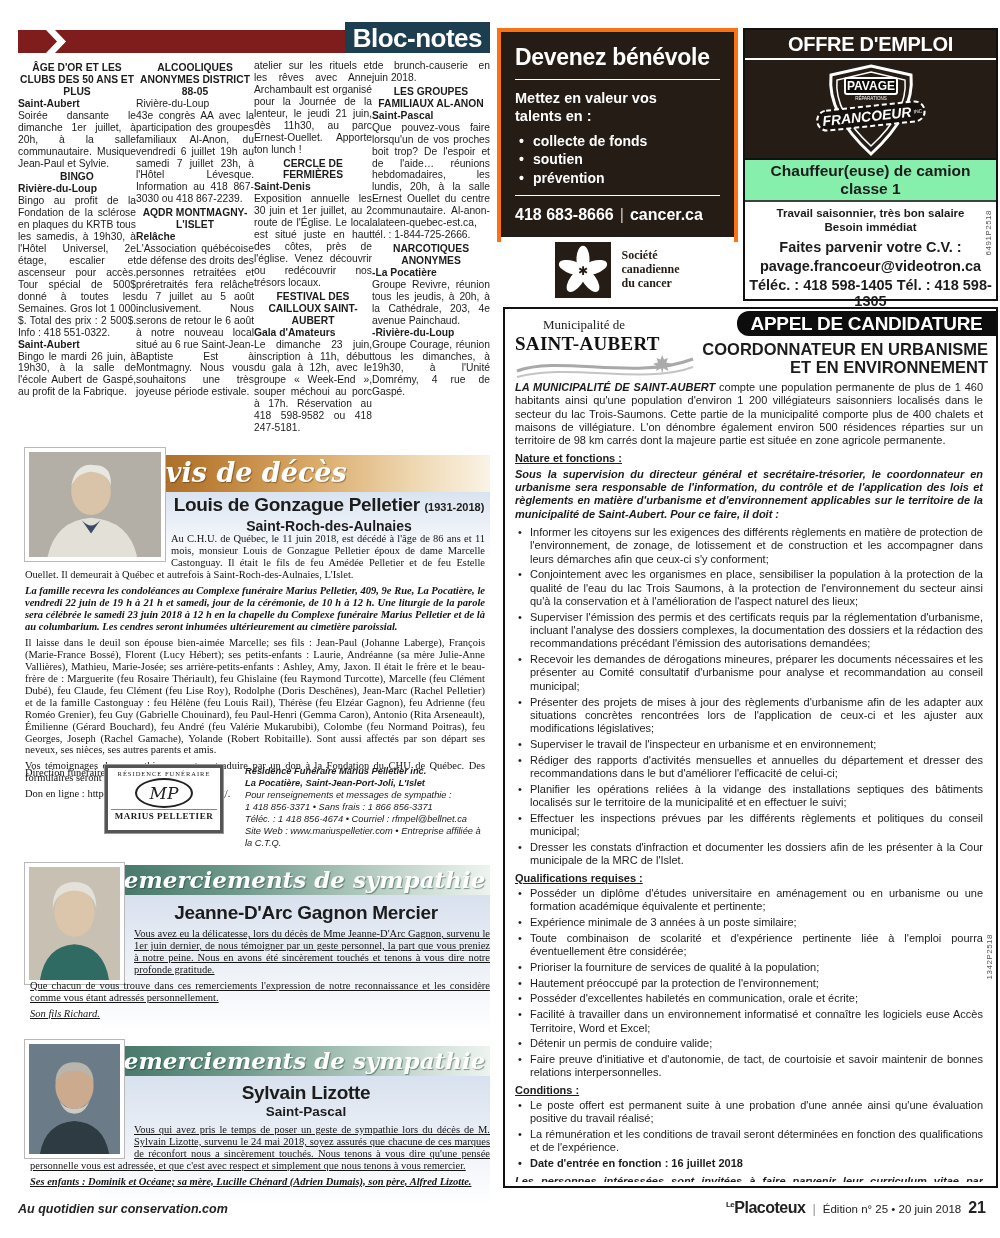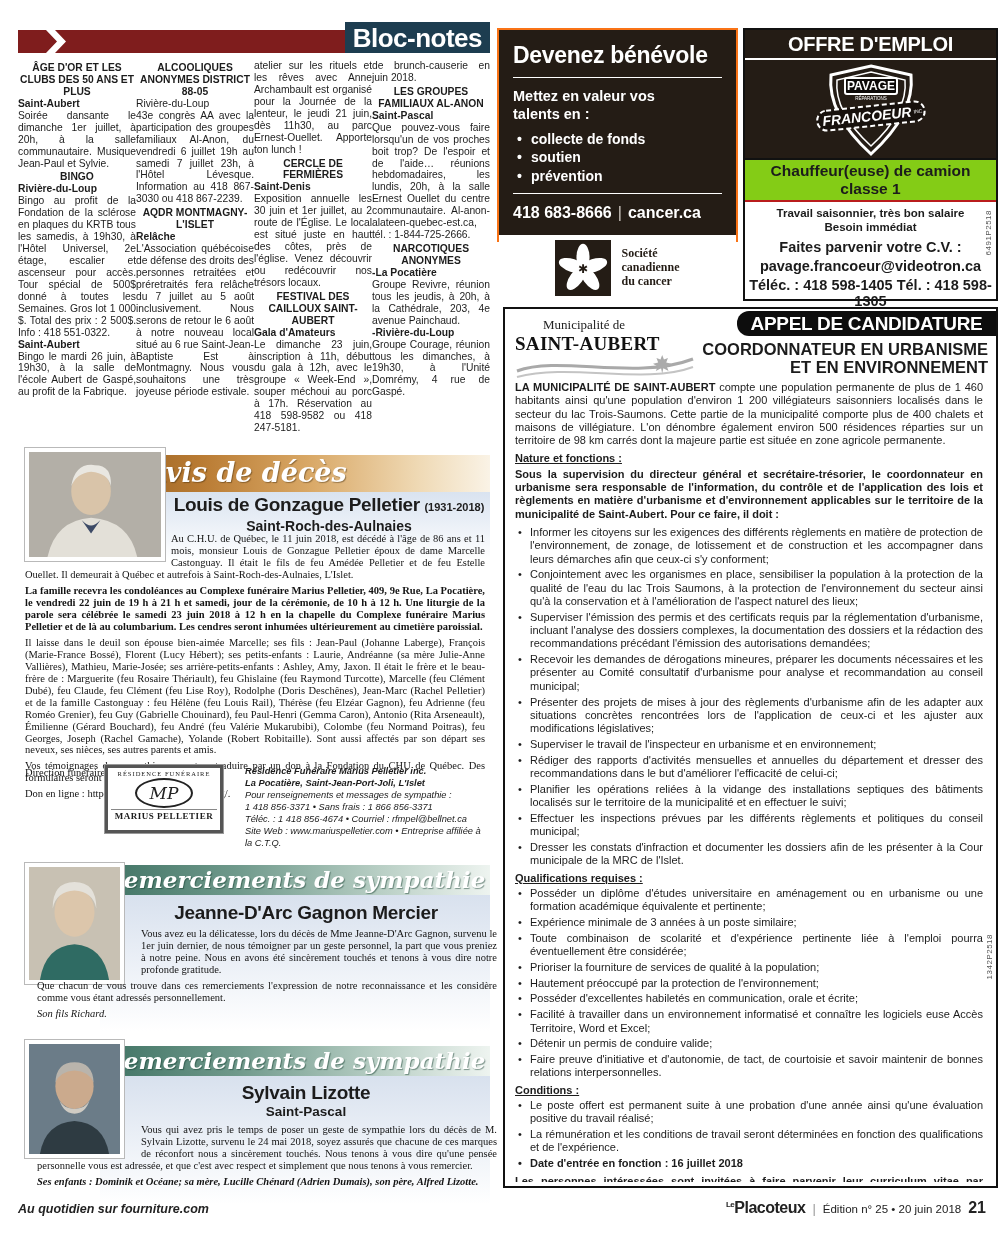--- a/index.html
+++ b/index.html
@@ -11,59 +11,59 @@
   .bn-chevron { position:absolute; left:28px; top:0; }
   .bn-title { position:absolute; right:0; bottom:0; background:#1d3d50; color:#fff; font-weight:bold;
               font-size:26px; line-height:1.05; padding:3px 8px 1px; letter-spacing:-0.5px; }
   .bn-cols { position:absolute; left:18px; top:60px; width:472px; height:374px; display:flex; overflow:hidden; }
   .bn-col { flex:1; font-size:10.3px; line-height:1.16; text-align:justify; hyphens:auto; -webkit-hyphens:auto; }
   .bn-h { font-weight:bold; text-align:center; margin-top:2px; }
   .bn-b { font-weight:bold; text-align:left; }
   .bn-p { text-align:left; }
 
   
-  .ad-benevole { position:absolute; left:497px; top:28px; width:241px; height:214px; border:2px solid #f97316; background:#fff; }
+  .ad-benevole { position:absolute; left:497px; top:28px; width:241px; height:214px; border:4px solid #f97316; background:#fff; }
   .bv-black { background:#241c15; color:#fff; height:205px; padding:12px 14px 0; }
   .bv-title { font-size:23px; font-weight:bold; letter-spacing:-0.3px; }
   .bv-rule { border:none; border-top:1px solid #fff; margin:8px 0 9px; }
   .bv-sub { font-size:14.5px; font-weight:bold; white-space:pre-line; line-height:1.25; margin-bottom:7px; }
   .bv-list { list-style:none; }
   .bv-list li { position:relative; padding-left:18px; font-size:14px; font-weight:bold; line-height:1.3; }
   .bv-list li::before { content:"•"; position:absolute; left:4px; }
   .bv-contact { font-size:16px; font-weight:bold; margin-top:10px; }
   .bv-contact .sep { font-weight:normal; padding:0 6px; color:#cfc9c2; }
   .bv-white { height:66px; display:flex; align-items:center; justify-content:center; gap:10px; background:#fff; }
   .bv-org { font-family:"Liberation Serif","DejaVu Serif",serif; font-size:12px; font-weight:bold; white-space:pre-line; line-height:1.15; color:#241c15; }
 
   
   .ad-emploi { position:absolute; left:743px; top:28px; width:255px; height:273px; border:2px solid #111; background:#fff; }
   .oe-top { background:#241c15; height:128px; position:relative; }
   .oe-head { color:#fff; font-weight:bold; font-size:20px; text-align:center; padding:3px 0 2px; border-bottom:2px solid #fff; letter-spacing:-0.3px; }
   .oe-logo { display:block; margin:2px auto 0; }
   .oe-intro { font-size:12px; font-weight:bold; text-align:center; white-space:pre-line; line-height:1.25; padding:4px 2px; }
-  .oe-pos { background:#84cc16; border-top:2px solid #111; border-bottom:2px solid #b91c1c; font-size:15.5px; font-weight:bold; text-align:center; padding:2px 0; }
+  .oe-pos { background:#86efac; border-top:2px solid #111; border-bottom:2px solid #404040; font-size:15.5px; font-weight:bold; text-align:center; padding:2px 0; }
   .oe-details { text-align:center; padding-top:4px; position:relative; }
   .oe-d1 { font-size:11.5px; font-weight:bold; line-height:1.25; }
   .oe-cv { font-size:14.5px; font-weight:bold; line-height:1.3; margin-top:3px; }
   .oe-contact { font-size:14.5px; font-weight:bold; margin-top:2px; }
   .vcode { position:absolute; writing-mode:vertical-rl; transform:rotate(180deg); font-size:8px; color:#555; letter-spacing:0.5px; }
   .oe-code { right:3px; top:8px; }
 
   
   .cand { position:absolute; left:503px; top:307px; width:495px; height:881px; border:2px solid #111; background:#fff; }
   .cand-logo { position:absolute; left:10px; top:8px; width:180px; }
   .cl-1 { font-family:"Liberation Serif","DejaVu Serif",serif; font-size:13px; color:#222; padding-left:28px; }
   .cl-2 { font-family:"Liberation Serif","DejaVu Serif",serif; font-size:19px; font-weight:bold; letter-spacing:0.3px; color:#111; }
   .cand-bar { position:absolute; left:232px; top:2px; width:259px; height:25px; background:#0d0d0d; border-radius:12px 0 0 12px;
               color:#fff; font-weight:bold; font-size:19px; text-align:center; line-height:25px; letter-spacing:-0.3px; }
   .cand-title { position:absolute; right:8px; top:31px; width:330px; text-align:right; font-weight:bold; font-size:16.5px; line-height:1.12; white-space:pre-line; }
   .cand-body { position:absolute; left:10px; right:13px; top:72px; bottom:4px; overflow:hidden; font-size:11px; line-height:1.21; text-align:justify; }
   .cand-body p { margin-bottom:5px; }
   .cand-h { font-weight:bold; text-decoration:underline; margin:3px 0 2px; text-align:left; }
-  .cand-bold { font-weight:bold; }
+  .cand-bold { font-weight:bold;font-style:italic; }
   .cand ul { list-style:none; margin:1px 0 4px; }
   .cand li { position:relative; padding-left:15px; text-align:justify; margin-bottom:2.5px; }
   .cand li::before { content:"•"; position:absolute; left:3px; }
   .cand li.bold { font-weight:bold; }
   .cand-code { right:2px; top:625px; }
 
   
   .script { font-family:"DejaVu Serif","Liberation Serif",serif; font-style:italic; font-weight:bold; color:#fff; text-shadow:1px 1px 1px rgba(60,40,10,.45); }
   .photo-frame { border:4px solid #fff; outline:1px solid #b9b9b9; box-shadow:0 0 0 1px #ddd; }
   .serifbody { font-family:"Liberation Serif","DejaVu Serif",serif; font-size:10.5px; line-height:1.14; text-align:justify; color:#141414; }
@@ -95,21 +95,21 @@
   
   .rem { position:absolute; left:18px; width:472px; }
   .rem-banner { position:absolute; left:82px; width:390px; height:30px;
      background:linear-gradient(90deg,#3f7263 0%,#6f998b 35%,#b9cfc5 72%,#eef4f0 100%); text-align:center; }
   .rem-banner .script { font-size:23px; line-height:29px; display:block; text-shadow:1px 1px 1px rgba(20,60,45,.5); }
   .rem-bg { position:absolute; left:82px; width:390px; background:linear-gradient(180deg,#d8e1ee 0%, rgba(255,255,255,0) 100%); }
   .rem-photo { position:absolute; left:7px; width:99px; }
   .rem-name { position:absolute; left:104px; width:368px; text-align:center; }
   .rem-name .nm { font-size:19px; font-weight:bold; letter-spacing:-0.3px; }
   .rem-name .pl { font-size:13.5px; font-weight:bold; }
-  .rem-body { position:absolute; left:19px; width:460px; }
+  .rem-body { position:absolute; left:12px; width:460px;text-decoration:underline; }
   .rem-spacer { float:left; width:104px; }
   .sig { font-style:italic; }
   .sig.bold { font-weight:bold; }
 
   
   .footer-left { position:absolute; left:18px; top:1202px; font-style:italic; font-weight:bold; font-size:12.5px; color:#222; }
   .footer-right { position:absolute; right:14px; top:1199px; display:flex; align-items:baseline; gap:7px; color:#222; }
   .fr-brand { font-weight:bold; font-size:16px; letter-spacing:-0.5px; }
   .fr-le { font-size:8px; vertical-align:super; font-weight:bold; }
   .fr-pipe { color:#999; font-size:13px; }
@@ -373,21 +373,21 @@
       <div><span class="nm">Sylvain Lizotte</span></div>
       <div class="pl">Saint-Pascal</div>
     </div>
     <div class="rem-body serifbody" style="top:88px;">
       <div class="rem-spacer" style="height:26px;"></div>
       <p>Vous qui avez pris le temps de poser un geste de sympathie lors du décès de M. Sylvain Lizotte, survenu le 24 mai 2018, soyez assurés que chacune de ces marques de réconfort nous a sincèrement touchés. Nous tenons à vous dire qu'une pensée personnelle vous est adressée, et que c'est avec respect et simplement que nous tenons à vous remercier.</p>
       <p class="sig bold">Ses enfants : Dominik et Océane; sa mère, Lucille Chénard (Adrien Dumais), son père, Alfred Lizotte.</p>
     </div>
   </section>
 
-  <div class="footer-left"><span>Au quotidien sur </span><span>fourniture.com</span></div>
+  <div class="footer-left"><span>Au quotidien sur </span><span>conservation.com</span></div>
   <div class="footer-right">
     <span class="fr-brand"><span class="fr-le">Le</span><span>Placoteux</span></span>
     <span class="fr-pipe">|</span>
     <span class="fr-ed">Édition n° 25 • 20 juin 2018</span>
     <span class="fr-page">21</span>
   </div>
 
 </div>
 
 </body></html>

